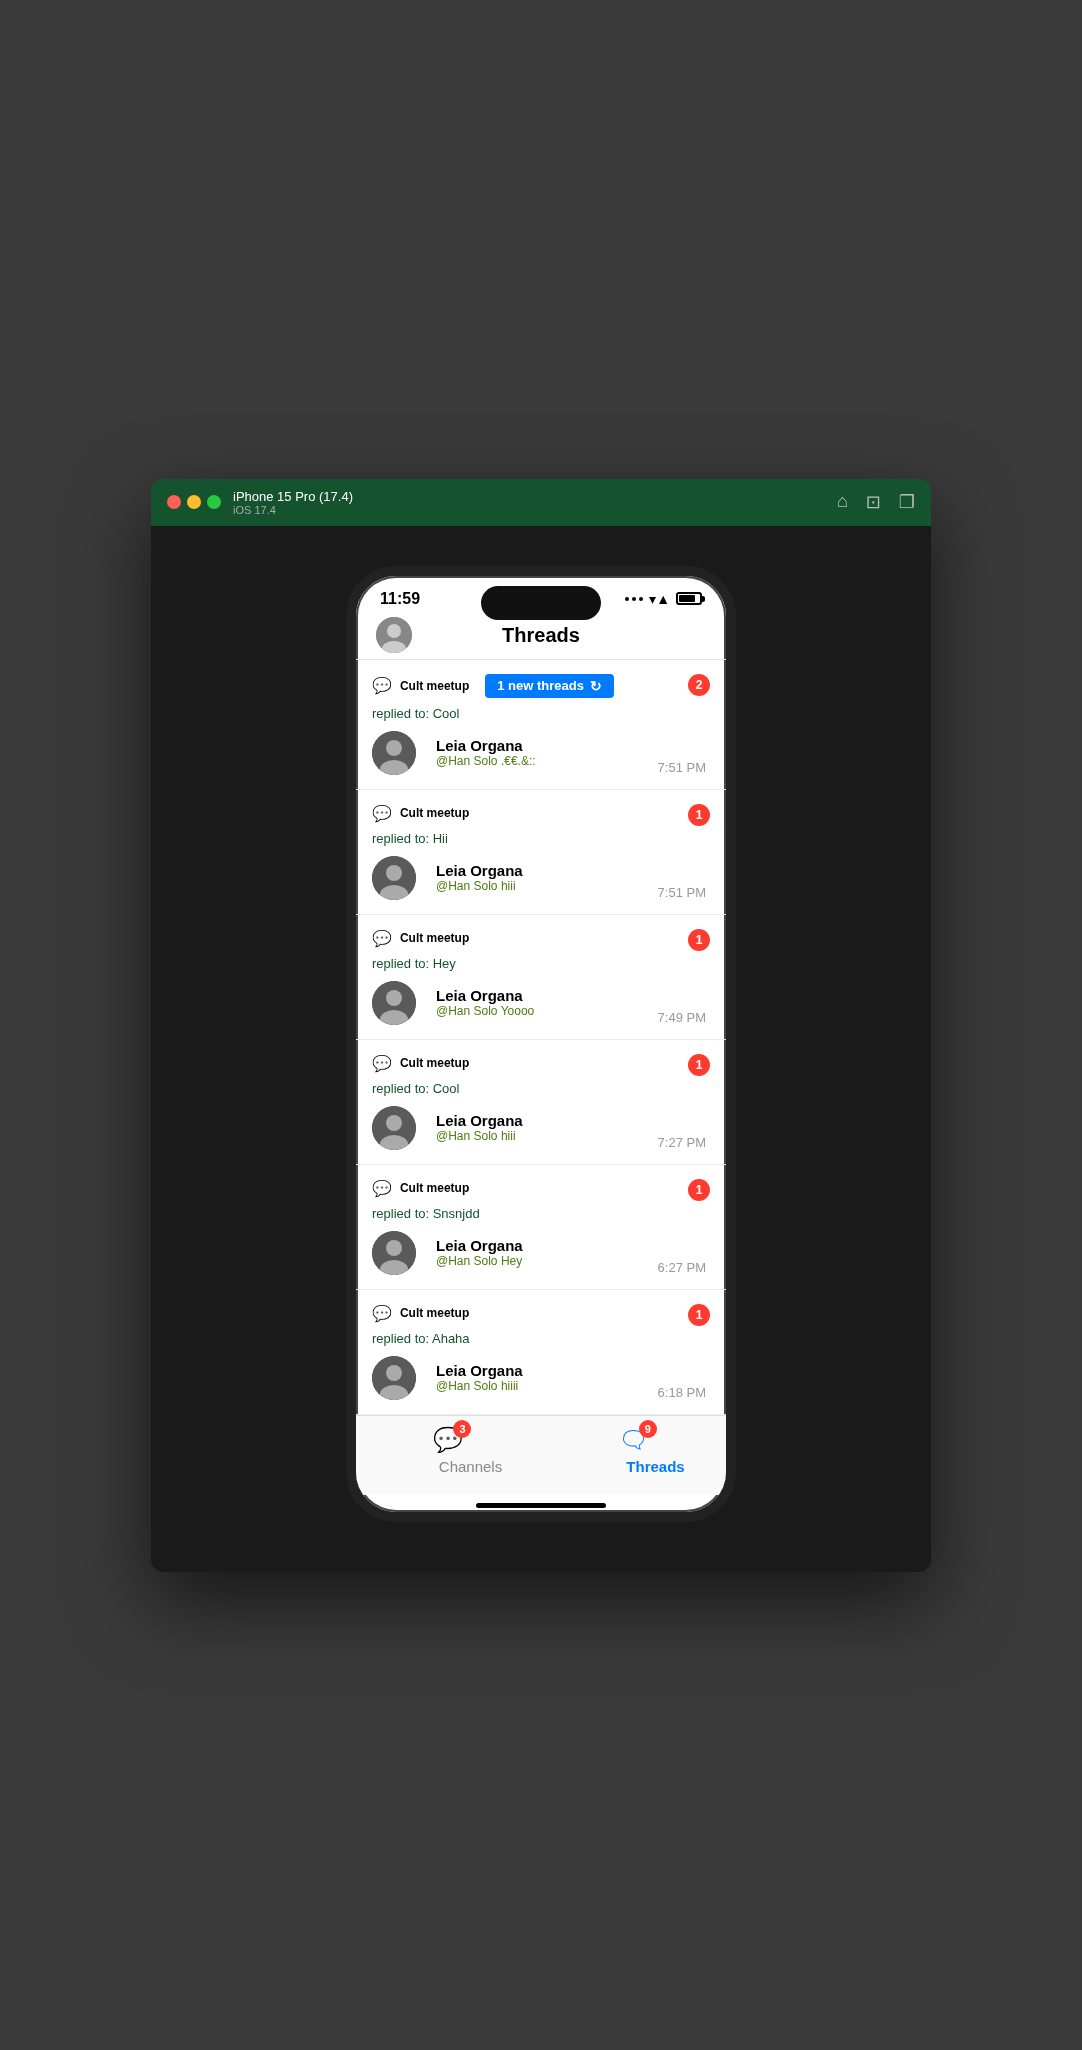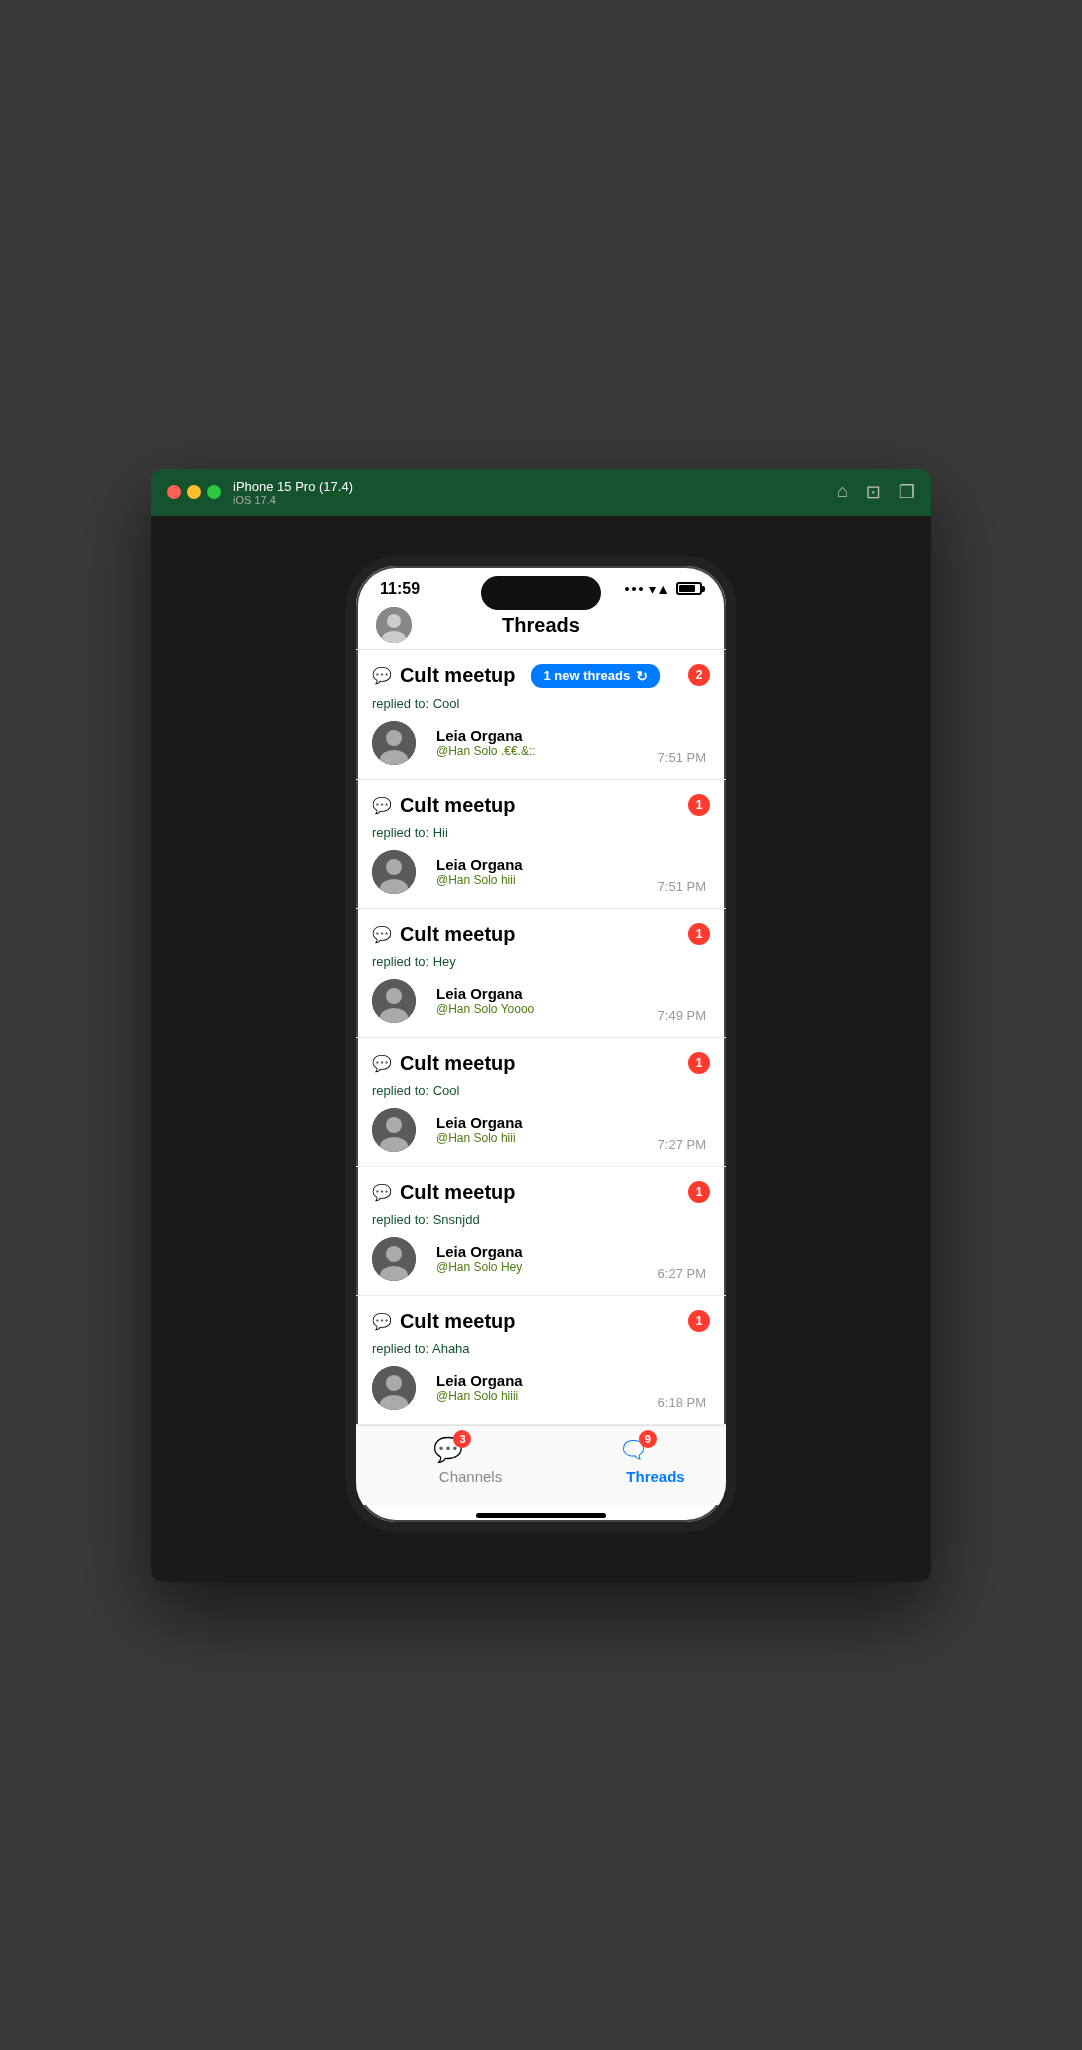--- a/index.html
+++ b/index.html
@@ -213,29 +213,29 @@
       gap: 8px;
       flex: 1;
     }
 
     .thread-icon {
       font-size: 16px;
       color: #000;
     }
 
     .thread-title {
-      font-size: 20px;
+      font-size: 12px;
       font-weight: 700;
       color: #000;
     }
 
     .new-threads-badge {
       background: #007AFF;
       color: #fff;
-      border-radius: 11px;
+      border-radius: 4px;
       padding: 4px 12px;
       font-size: 13px;
       font-weight: 600;
       display: flex;
       align-items: center;
       gap: 6px;
       margin-left: 8px;
     }
 
     .badge-refresh {

